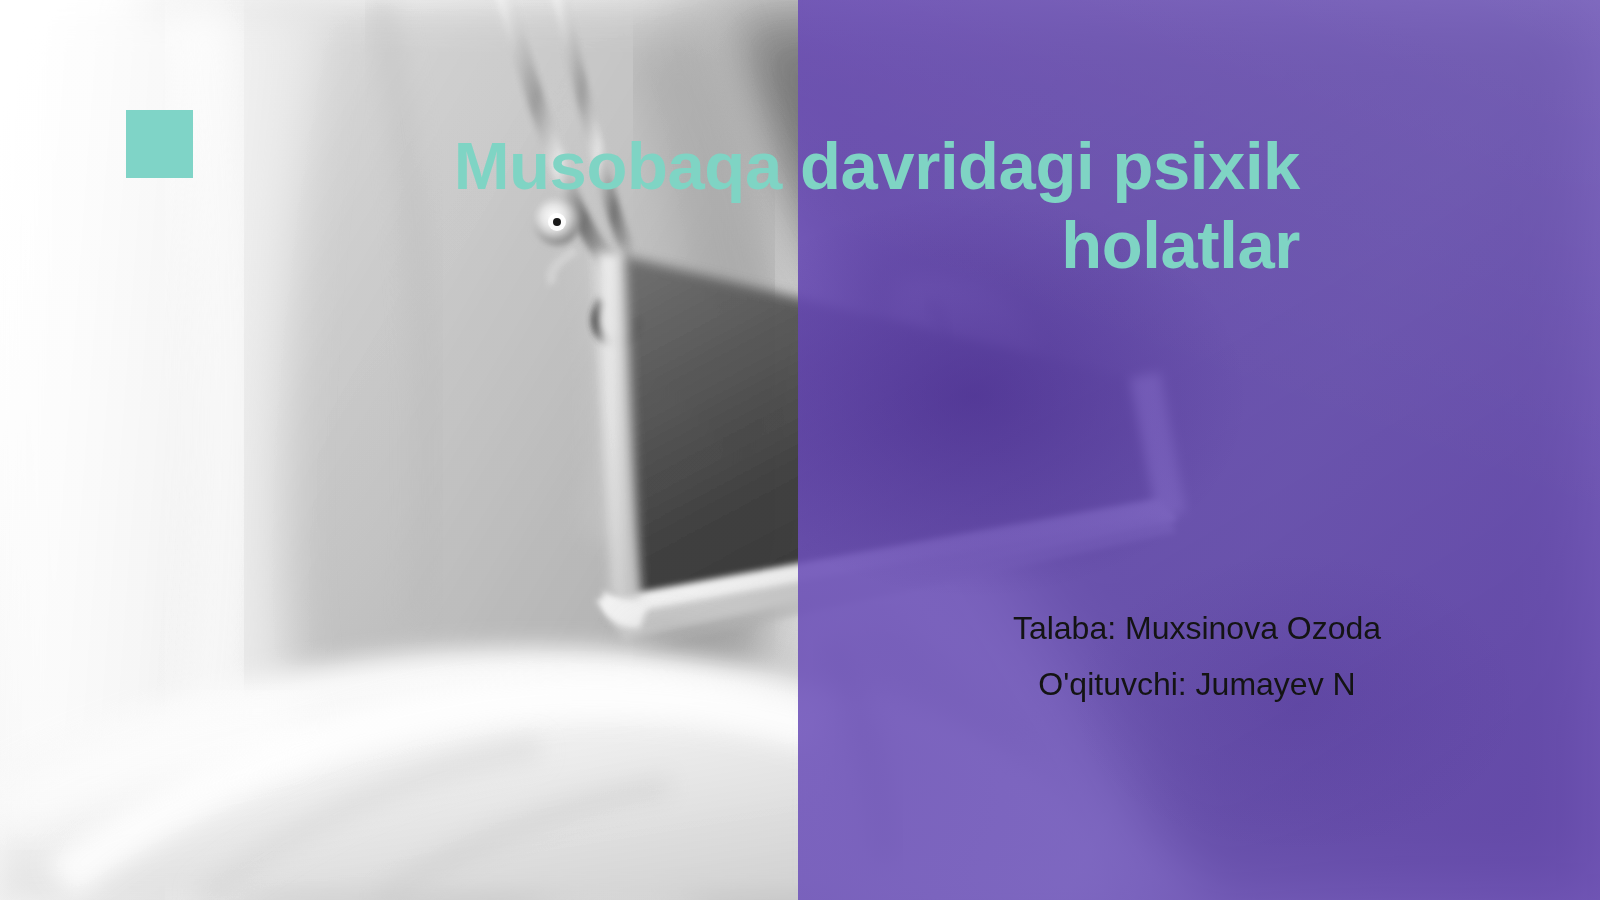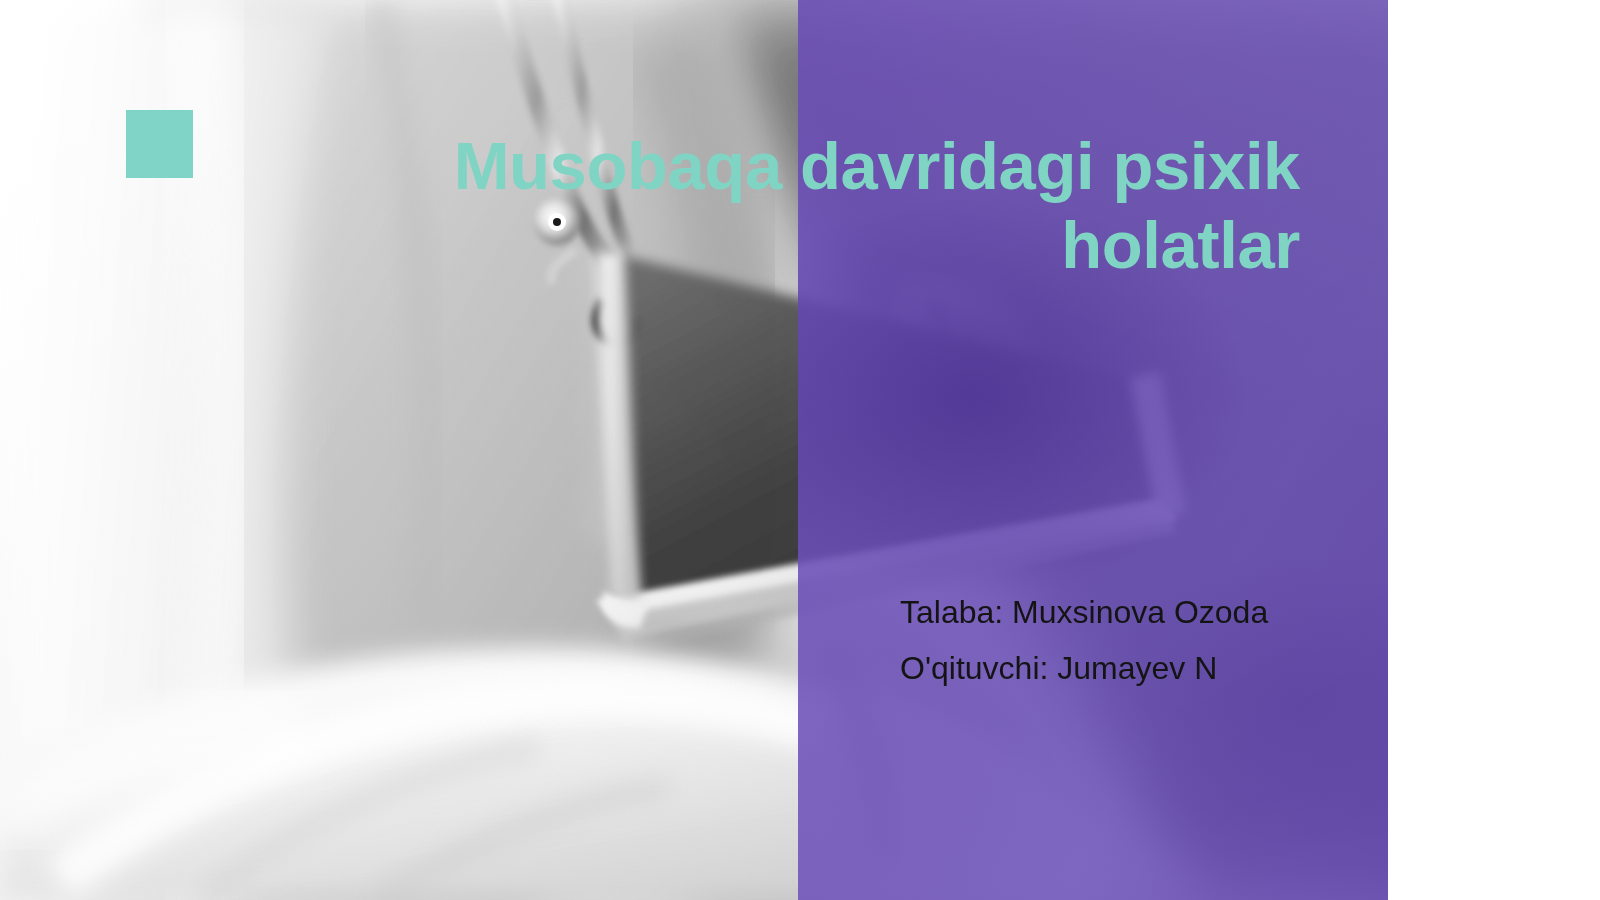--- a/index.html
+++ b/index.html
@@ -6,21 +6,21 @@
     margin: 0;
     padding: 0;
     background: #ffffff;
   }
   body {
     font-family: "Liberation Sans", sans-serif;
   }
 
   .slide {
     position: relative;
-    width: 1388px;
+    width: 1600px;
     height: 900px;
     overflow: hidden;
     background: #f2f2f2;
   }
 
   
   .photo {
     position: absolute;
     inset: 0;
     overflow: hidden;
@@ -83,23 +83,23 @@
     font-weight: bold;
     color: #7FD4C4;
     letter-spacing: -0.4px;
     white-space: pre-line;
   }
 
   
   .credits {
     position: absolute;
     left: 900px;
-    top: 596px;
+    top: 612px;
     width: 594px;
-    text-align: left;
+    text-align: center;
     color: #1a1a1a;
   }
   .credit-line {
     font-size: 32px;
     line-height: 1.0;
     color: #141414;
   }
   .credit-line + .credit-line {
     margin-top: 24px;
   }

